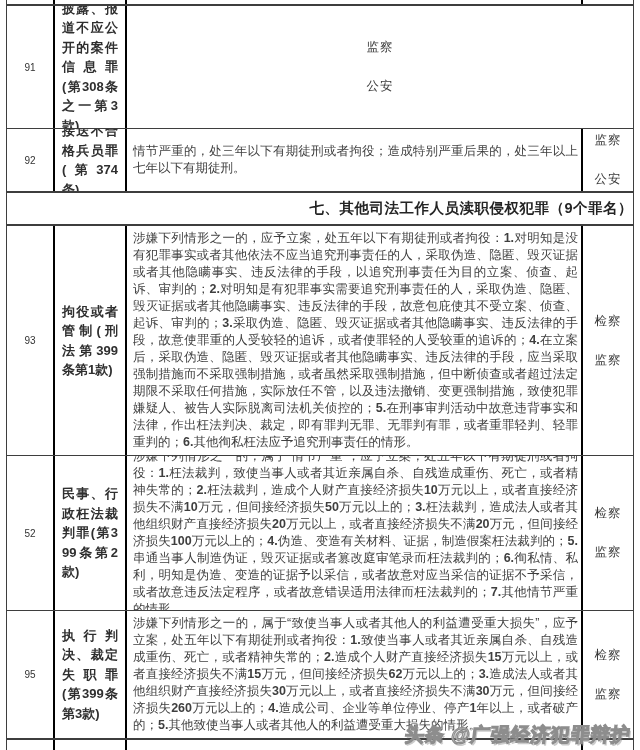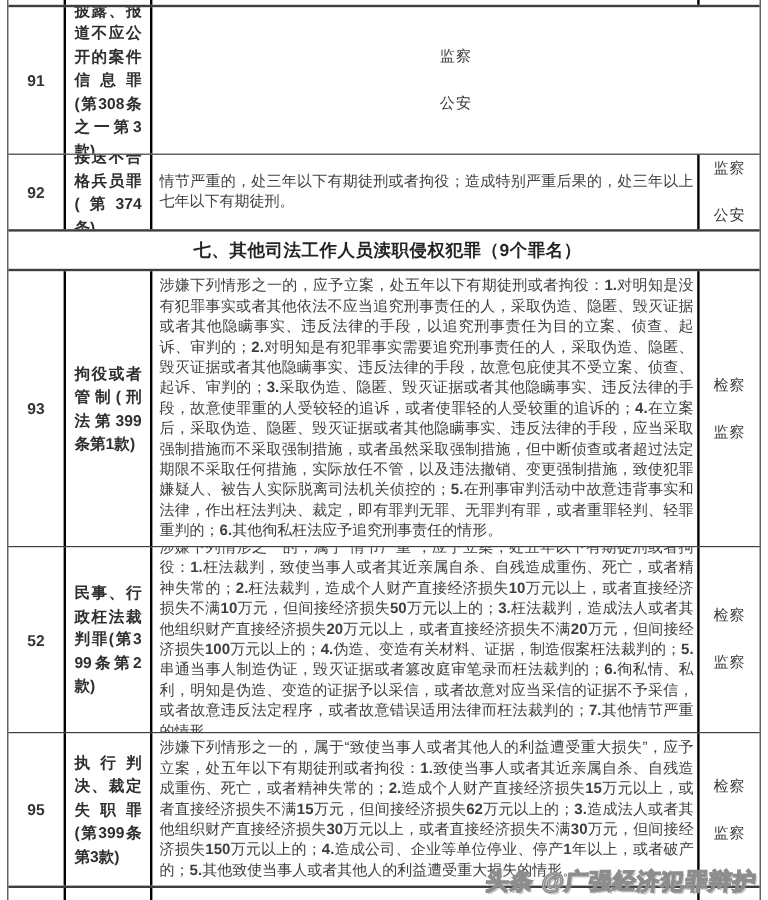--- a/index.html
+++ b/index.html
@@ -10,35 +10,35 @@
   .tbl{
     position:absolute;left:6px;top:0;width:628px;height:750px;
     display:flex;flex-direction:column;
     border-left:1px solid #3e3e3e;border-right:1px solid #3e3e3e;
     box-sizing:border-box;background:#fff;
   }
   .tr{display:flex;flex-direction:row;box-sizing:border-box;border-bottom:1px solid #3e3e3e;}
   .tr.bb2{border-bottom-width:2px;}
   .td{box-sizing:border-box;border-right:2px solid #000000;display:flex;align-items:center;justify-content:center;overflow:hidden;}
   .td:last-child{border-right:none;}
-  .td.no{width:48px;font-weight:bold;font-size:13px;color:#333;}
+  .td.no{width:48px;font-weight:normal;font-size:10px;color:#333;}
   .td.name{
     width:72px;font-weight:bold;font-size:13px;line-height:19.5px;color:#2f2f2f;
     padding:0 7px;text-align:justify;word-break:break-all;display:block;
   }
   .td.name .v{display:flex;height:100%;align-items:center;}
   .td.name span{display:block;width:100%;}
   .td.desc{
     width:456px;font-size:12.5px;line-height:17px;color:#3f3f3f;
     padding:0 3px 0 6px;text-align:justify;word-break:break-all;
   }
   .td.desc span{display:block;width:100%;}
   .td.org{flex:1;flex-direction:column;gap:22px;font-size:12.5px;color:#3a3a3a;letter-spacing:1px;}
   .tr.section{align-items:center;}
-  .tr.section .td{border-right:none;width:100%;justify-content:center;padding-left:6px;}
+  .tr.section .td{border-right:none;width:100%;justify-content:flex-end;padding-left:6px;}
   .tr.section .hd{font-weight:bold;font-size:14.5px;color:#242424;letter-spacing:.5px;}
   .sliver .td{color:transparent;}
   b{font-weight:bold;}
   .watermark{
     position:absolute;right:9px;bottom:2px;z-index:5;
     font-size:19px;font-weight:bold;letter-spacing:1px;white-space:nowrap;
     transform:skewX(-7deg);
     color:rgba(255,255,255,0.93);
     -webkit-text-stroke:1.2px #8d8d8d;
     text-shadow:1.5px 1.5px 0 rgba(140,140,140,0.45);
@@ -135,21 +135,21 @@
     <div class="tr bb2" style="height:129px">
       <div class="td no">
           <span>95</span>
         </div>
       <div class="td name">
           <div class="v">
             <span>执行判决、裁定失职罪(第399条第3款)</span>
           </div>
         </div>
       <div class="td desc">
-          <span>涉嫌下列情形之一的，属于“致使当事人或者其他人的利益遭受重大损失”，应予立案，处五年以下有期徒刑或者拘役：<b>1.</b>致使当事人或者其近亲属自杀、自残造成重伤、死亡，或者精神失常的；<b>2.</b>造成个人财产直接经济损失<b>15</b>万元以上，或者直接经济损失不满<b>15</b>万元，但间接经济损失<b>62</b>万元以上的；<b>3.</b>造成法人或者其他组织财产直接经济损失<b>30</b>万元以上，或者直接经济损失不满<b>30</b>万元，但间接经济损失<b>150</b>万元以上的；<b>4.</b>造成公司、企业等单位停业、停产<b>1</b>年以上，或者破产的；<b>5.</b>其他致使当事人或者其他人的利益遭受重大损失的情形。</span>
+          <span>涉嫌下列情形之一的，属于“致使当事人或者其他人的利益遭受重大损失”，应予立案，处五年以下有期徒刑或者拘役：<b>1.</b>致使当事人或者其近亲属自杀、自残造成重伤、死亡，或者精神失常的；<b>2.</b>造成个人财产直接经济损失<b>15</b>万元以上，或者直接经济损失不满<b>15</b>万元，但间接经济损失<b>62</b>万元以上的；<b>3.</b>造成法人或者其他组织财产直接经济损失<b>30</b>万元以上，或者直接经济损失不满<b>30</b>万元，但间接经济损失<b>260</b>万元以上的；<b>4.</b>造成公司、企业等单位停业、停产<b>1</b>年以上，或者破产的；<b>5.</b>其他致使当事人或者其他人的利益遭受重大损失的情形。</span>
         </div>
       <div class="td org">
         <span>检察</span>
         <span>监察</span>
       </div>
     </div>
 
     <div class="tr sliver" style="height:10px;border-bottom:none">
       <div class="td no"></div>
       <div class="td name"></div>

